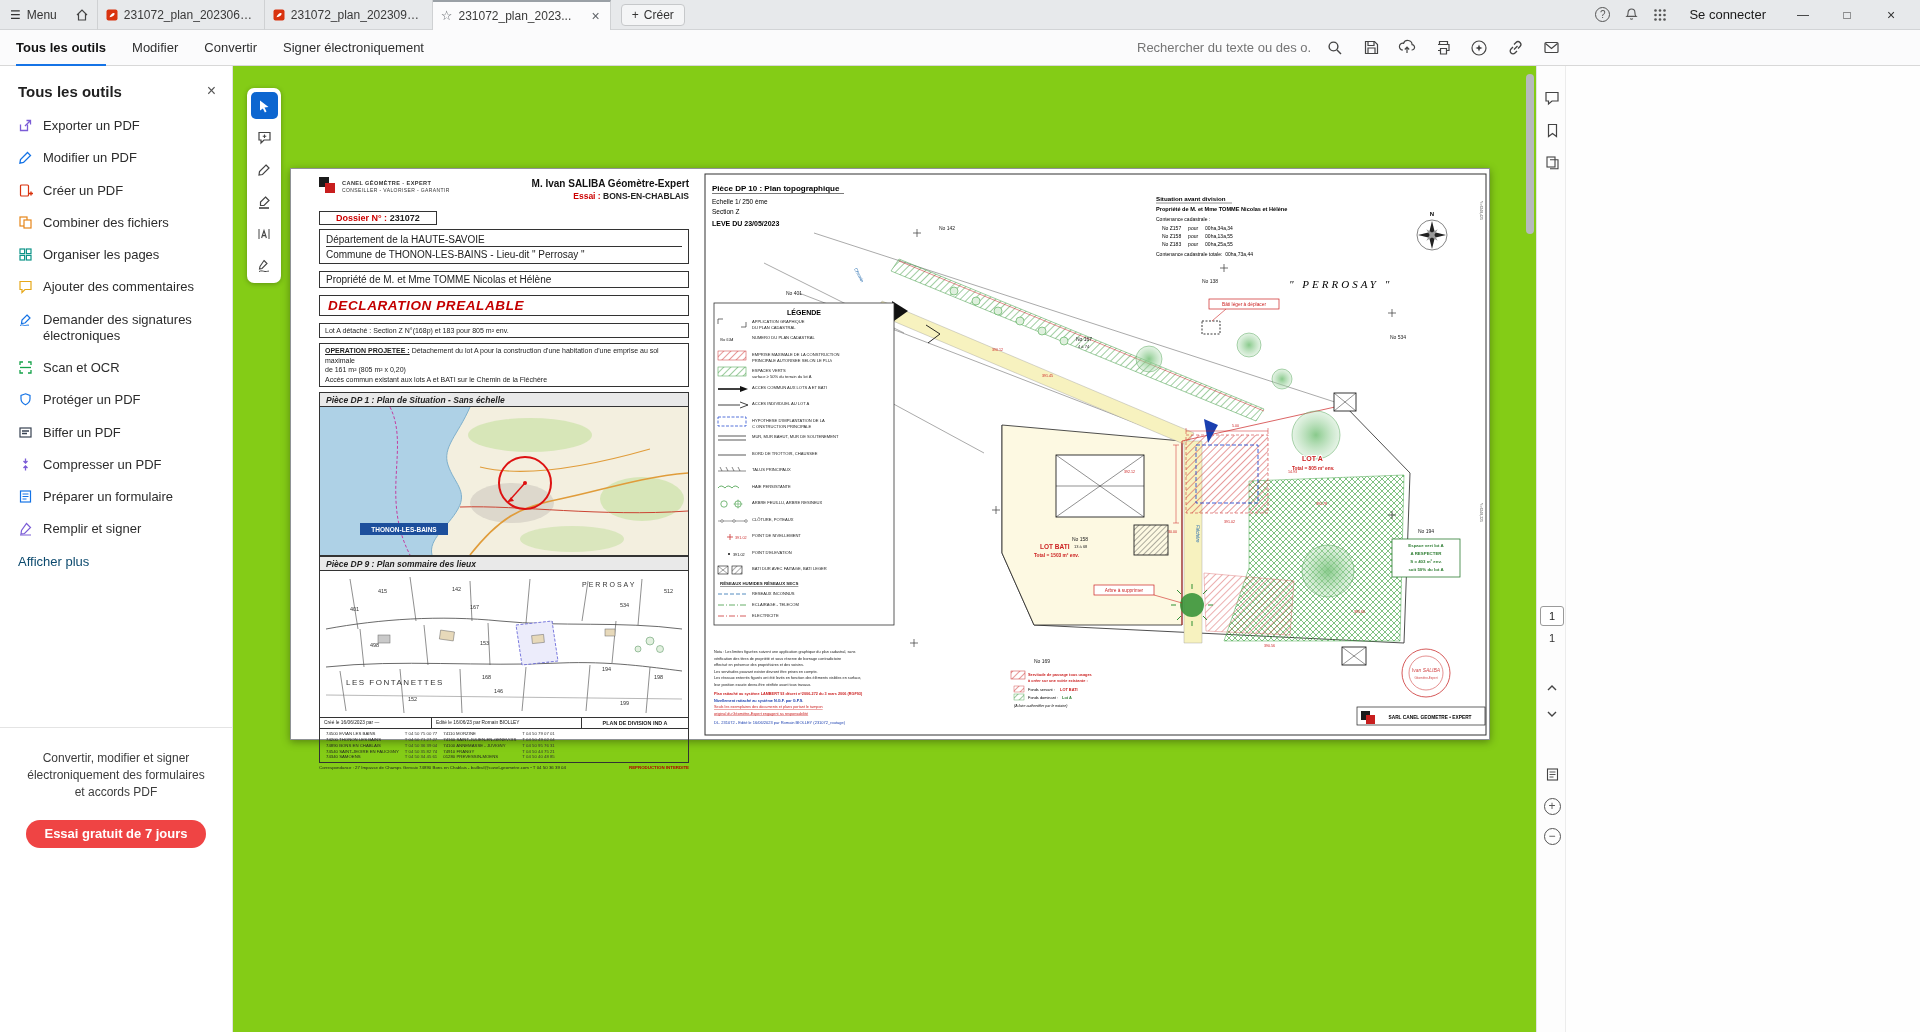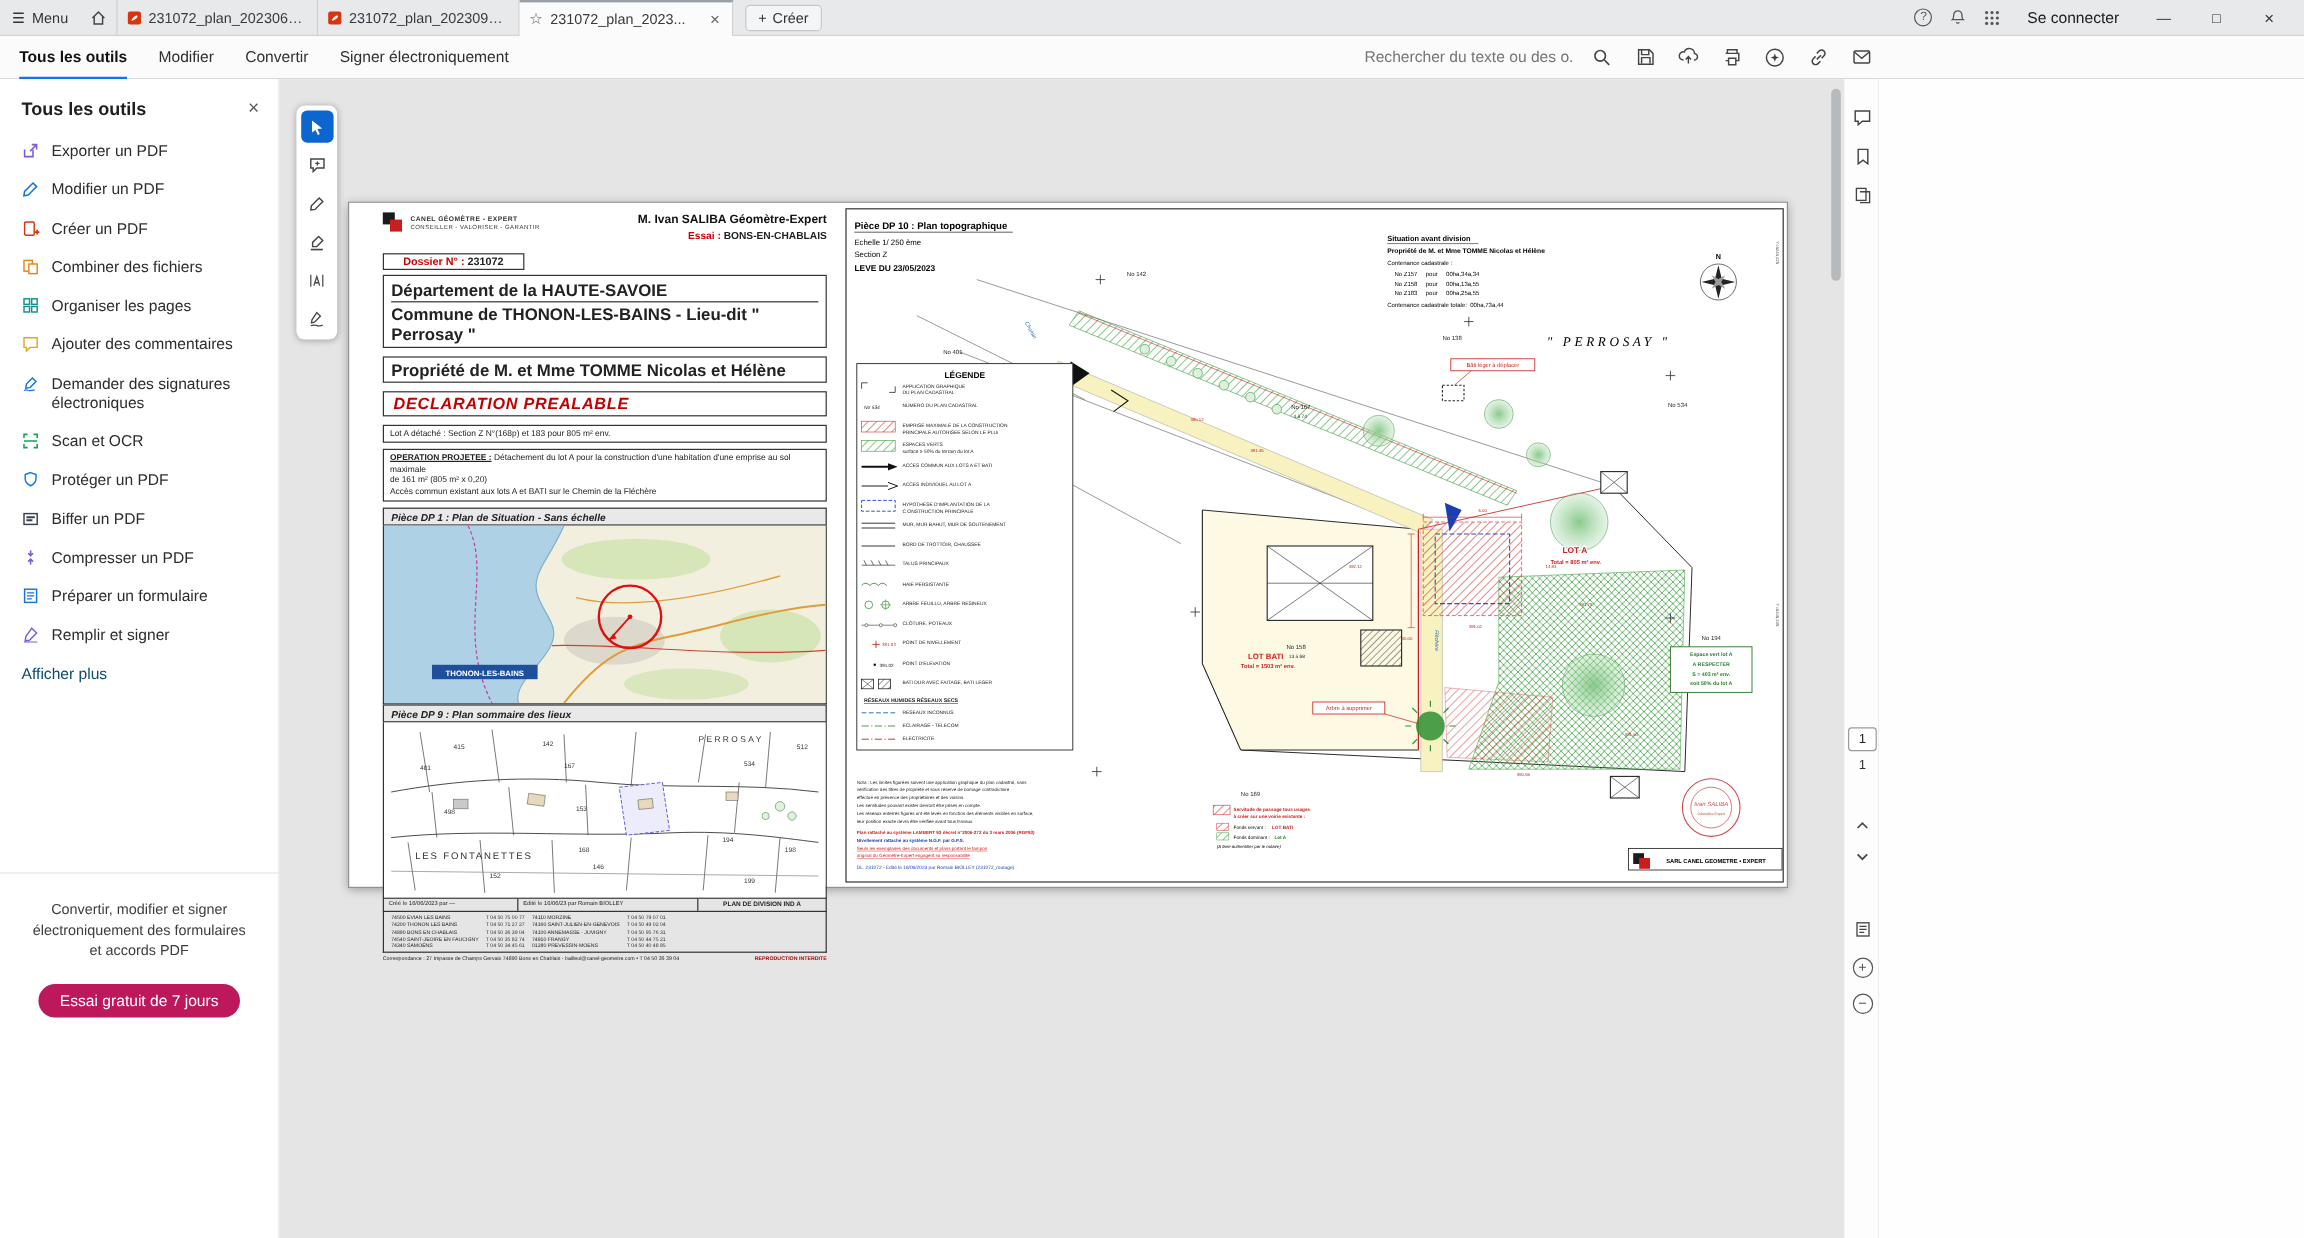--- a/index.html
+++ b/index.html
@@ -34,23 +34,23 @@
   
   .tools-panel{position:absolute;left:0;top:0;width:233px;height:100%;background:#fff;border-right:1px solid #e2e2e2}
   .tp-head{display:flex;align-items:center;justify-content:space-between;padding:16px 16px 10px 18px}
   .tp-title{font-size:15px;font-weight:bold;color:#1f1f1f}
   .tp-close{font-size:16px;color:#555}
   .tp-item{display:flex;align-items:flex-start;gap:10px;padding:8px 12px 8px 18px;font-size:13px;color:#2c2c2c;line-height:1.25}
   .tp-item .lbl{max-width:160px}
   .tp-more{padding:8px 18px;font-size:13px;color:#0c4a6e}
   .tp-divider{height:1px;background:#e4e4e4;margin:150px 0 0 0}
   .tp-promo{padding:22px 24px 14px;font-size:12px;color:#3c3c3c;text-align:center;line-height:1.45}
-  .tp-trial{display:block;margin:4px auto;height:28px;padding:0 18px;background:#be185d;color:#fff;font-size:13px;font-weight:normal;border:none;border-radius:15px;line-height:28px}
+  .tp-trial{display:block;margin:4px auto;height:28px;padding:0 18px;background:#ef4444;color:#fff;font-size:13px;font-weight:bold;border:none;border-radius:15px;line-height:28px}
   
-  .doc-area{position:absolute;left:233px;top:0;width:1303px;height:100%;background:#e5e5e5;overflow:hidden}
+  .doc-area{position:absolute;left:233px;top:0;width:1303px;height:100%;background:#84cc16;overflow:hidden}
   .quick-tools{position:absolute;left:14px;top:22px;width:34px;background:#fff;border-radius:7px;box-shadow:0 1px 5px rgba(0,0,0,.28);padding:4px 3px;display:flex;flex-direction:column;gap:5px;align-items:center}
   .qt-btn{width:27px;height:27px;border-radius:5px;display:flex;align-items:center;justify-content:center;color:#444}
   .qt-btn.active{background:#0d66d0;color:#fff}
   .scrollbar{position:absolute;right:2px;top:8px;width:8px;height:calc(100% - 16px)}
   .scroll-thumb{position:absolute;top:0;width:8px;height:160px;border-radius:4px;background:#b7babd}
   
   .right-rail{position:absolute;left:1536px;top:0;width:30px;height:100%;background:#fdfdfd;border-left:1px solid #e3e3e3;border-right:1px solid #ececec}
   .rail-btn{position:absolute;left:3px;width:24px;height:24px;display:flex;align-items:center;justify-content:center;color:#444}
   .page-box{position:absolute;left:3px;top:540px;width:24px;height:20px;background:#fff;border:1px solid #9a9a9a;border-radius:3px;font-size:11px;text-align:center;line-height:18px;color:#222}
   .page-total{position:absolute;left:3px;top:566px;width:24px;text-align:center;font-size:11px;color:#333}
@@ -63,21 +63,21 @@
   .logo{display:flex;gap:5px}
   .logo-mark{width:18px;height:16px;position:relative}
   .lm1{position:absolute;left:0;top:0;width:10px;height:10px;background:#1b1b1b}
   .lm2{position:absolute;left:6px;top:6px;width:10px;height:10px;background:#c81e1e}
   .logo-text{font-size:5px;color:#333;letter-spacing:.4px;line-height:1.5;padding-top:2px}
   .logo-text .lt1{font-weight:bold;font-size:5.6px}
   .expert{text-align:right;line-height:1.35}
   .ex1{font-size:10px;font-weight:bold;color:#111}
   .ex2{font-size:8.5px;font-weight:bold}
   .dossier-box{display:inline-block;border:1px solid #333;padding:1px 16px;font-size:9px;margin:2px 0 4px}
-  .lcbox{border:1px solid #333;font-weight:bold;font-size:14px;padding:2px 6px;margin-bottom:7px}
+  .lcbox{border:1px solid #333;font-weight:normal;font-size:10px;padding:2px 6px;margin-bottom:7px}
   .lcbox.split div{padding:1.5px 0}
   .lcbox.split div + div{border-top:1px solid #333}
   .decl{border:1.5px solid #333;color:#c30000;font-style:italic;font-weight:bold;font-size:13.5px;letter-spacing:.6px;padding:2px 8px;margin-bottom:7px}
   .smallbox{border:1px solid #333;font-size:7px;padding:2px 5px;margin-bottom:5px;line-height:1.35}
   .smallbox .u{text-decoration:underline;font-weight:bold}
   .dp-bar{border:1px solid #333;background:#e9e9e9;font-weight:bold;font-style:italic;font-size:8.5px;padding:1.5px 6px}
   .fig{border:1px solid #333;border-top:none;line-height:0}
   .foot-row{display:flex;border:1px solid #333;border-top:none;font-size:4.8px}
   .foot-row>div{padding:2px 4px;border-right:1px solid #333}
   .foot-row>div:last-child{border-right:none;font-weight:bold;font-size:5.4px;flex:1;text-align:center}

